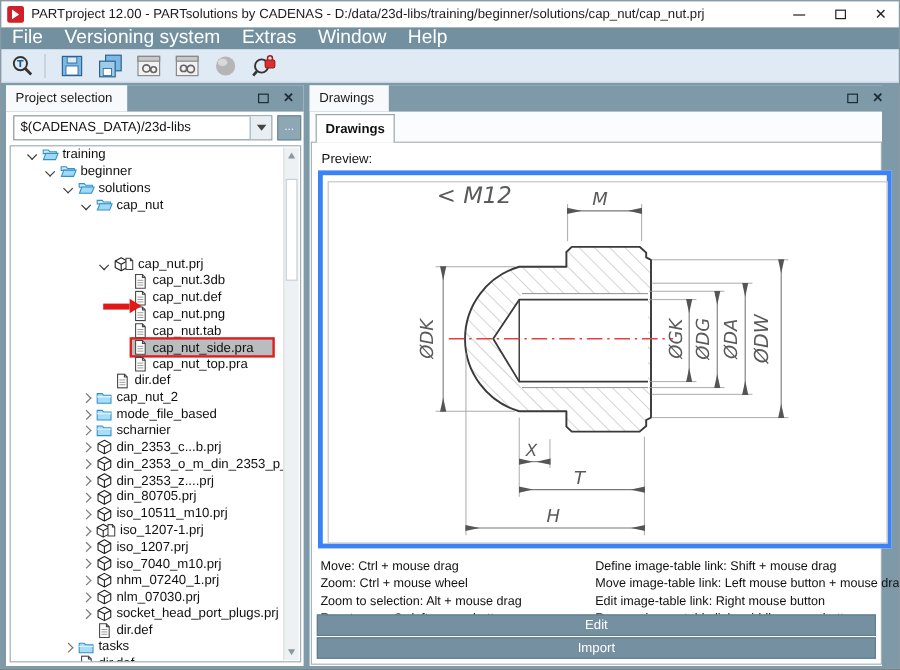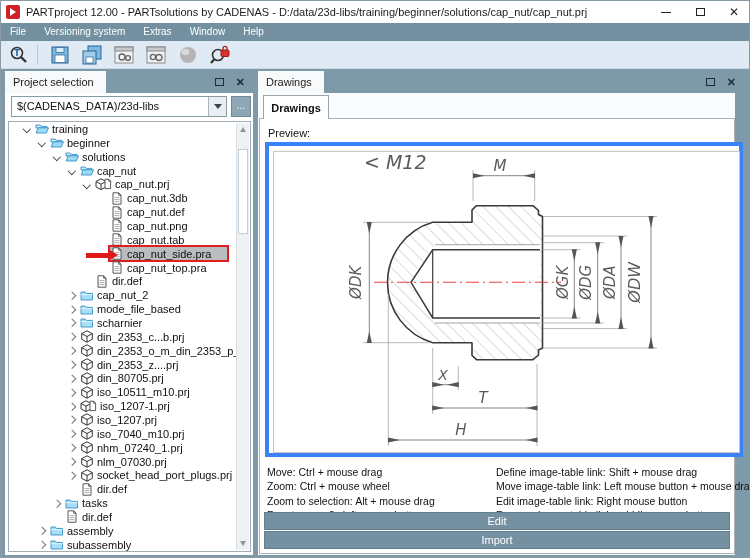--- a/index.html
+++ b/index.html
@@ -11,21 +11,21 @@
   #appicon{width:14px;height:14px;margin:0 6px 0 5px;background:#cf2127;border-radius:2px;position:relative;}
   #appicon::before{content:"";position:absolute;left:4px;top:3px;border-left:6px solid #fff;border-top:4px solid transparent;border-bottom:4px solid transparent;}
   #title-text{font-size:11px;color:#1c1c1c;white-space:nowrap;}
   .wbtns{position:absolute;top:0;right:0;height:22px;display:flex;}
   .wbtn{width:34px;height:22px;display:flex;align-items:center;justify-content:center;color:#222;font-size:12px;}
   .wbtn .min{width:10px;border-top:1px solid #222;display:inline-block;}
   .wbtn .max{width:9px;height:8px;border:1px solid #222;display:inline-block;}
 
   
   #menubar{position:absolute;left:0;top:22px;width:750px;height:18px;background:#72909f;display:flex;align-items:center;}
-  .menu-item{color:#fff;font-size:10px;padding:0 9px;line-height:18px;}
+  .menu-item{color:#fff;font-size:16px;padding:0 9px;line-height:18px;}
 
   
   #toolbar{position:absolute;left:0;top:40px;width:750px;height:28px;background:#dfeaf4;display:flex;align-items:center;border-bottom:1px solid #c9d8e4;}
   .tbtn{width:28px;height:24px;display:flex;align-items:center;justify-content:center;margin-left:4px;}
   .tsep{width:1px;height:20px;background:#b9c6d0;margin:0 4px;}
   .tbtn svg{display:block;}
 
   
   .panel-header{position:absolute;left:0;top:0;height:22px;right:0;background:#7e99a8;}
   .panel-tab{position:absolute;left:0;top:0;height:22px;background:#f7f9fa;color:#1b1b1b;font-size:11px;display:flex;align-items:center;padding:0 12px 0 8px;}
@@ -213,21 +213,21 @@
         <div class="tree-row" style="padding-left: 57px;">
           <span class="chev down"></span>
           <span class="ticon">
             <svg width="14" height="13" viewBox="0 0 14 13">
               <path d="M1,3 L5.2,3 L6.4,4.4 L12,4.4 L12,6 L1,6 Z" fill="#cdeafa" stroke="#3391c8" stroke-width="0.9"></path>
               <path d="M1.2,11 L3.2,5.8 L13.5,5.8 L11.3,11 Z" fill="#9fd9f6" stroke="#3391c8" stroke-width="0.9"></path>
             </svg>
           </span>
           <span class="lbl">cap_nut</span>
         </div>
-        <div class="tree-row" style="padding-left: 72px;">
+        <div class="tree-row" style="padding-left: 72px; margin-top: 36px;">
           <span class="chev down"></span>
           <span class="ticon" style="flex-basis: 18px;">
             <svg width="17" height="13" viewBox="0 0 17 13">
               <g stroke="#1e1e1e" stroke-width="0.9" fill="#fff" stroke-linejoin="round">
                 <path d="M6,0.8 L11,3.5 L11,8.9 L6,11.6 L1,8.9 L1,3.5 Z"></path>
                 <path d="M1,3.5 L6,6.2 L11,3.5 M6,6.2 L6,11.6" fill="none"></path>
               </g>
               <path d="M10,1.2 L13.7,1.2 L15.6,3.2 L15.6,10.6 L10,10.6 Z" fill="#fff" stroke="#444" stroke-width="0.9"></path>
               <path d="M13.7,1.2 L13.7,3.2 L15.6,3.2" fill="none" stroke="#444" stroke-width="0.9"></path>
             </svg>

